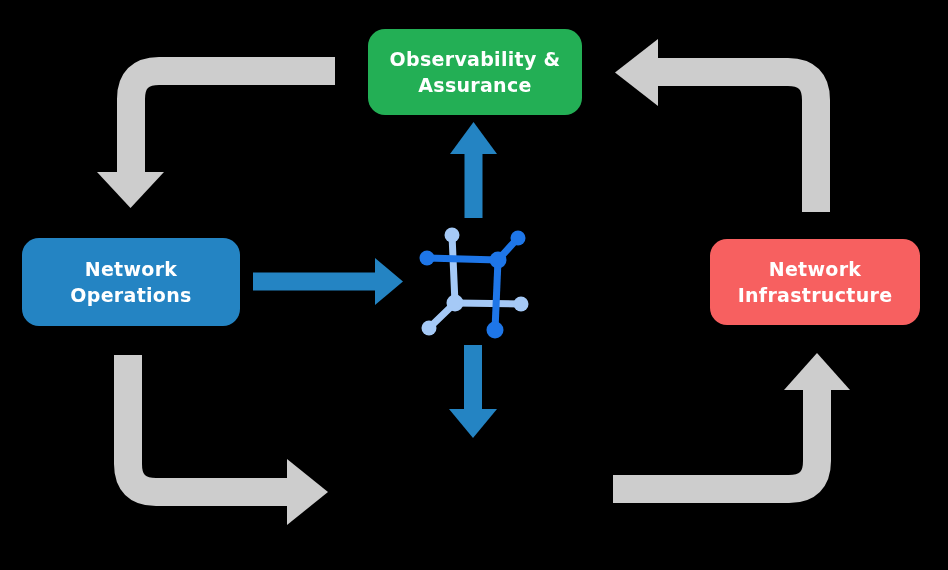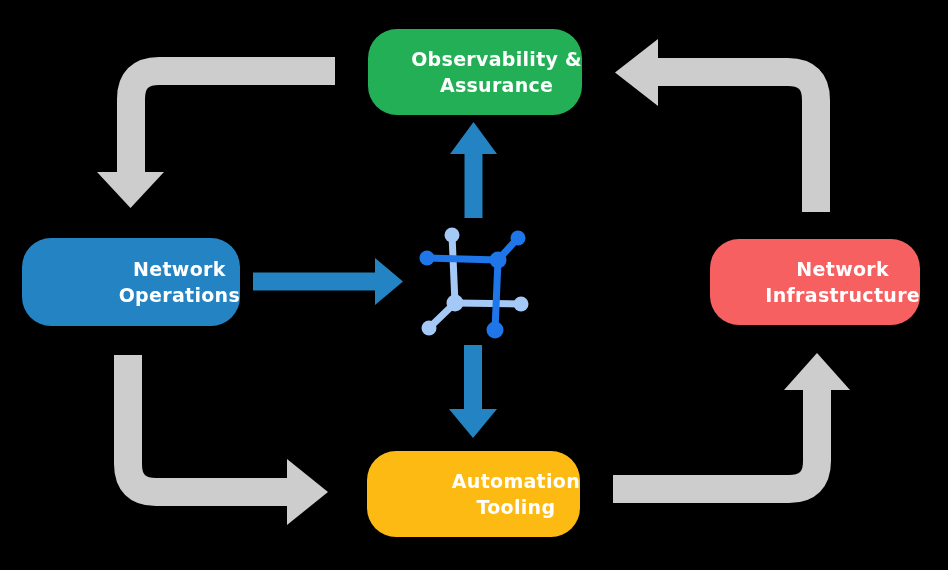--- a/index.html
+++ b/index.html
@@ -15,24 +15,24 @@
     overflow: hidden;
     font-family: "DejaVu Sans", "Liberation Sans", sans-serif;
   }
   .overlay {
     position: absolute;
     left: 0;
     top: 0;
   }
   .node {
     position: absolute;
-    border-radius: 29px;
+    border-radius: 17px;
     display: flex;
     align-items: center;
-    justify-content: flex-end;
+    justify-content: center;
     text-align: center;
   }
   .node-label {
     color: #fff;
     font-size: 19px;
     font-weight: 600;
     letter-spacing: 0.3px;
     line-height: 1.38;
     white-space: pre-line;
   }
@@ -113,18 +113,14 @@
   <div class="node" style="left: 22px; top: 238px; width: 218px; height: 88px; background-color: rgb(36, 132, 195);">
     <span class="node-label">Network
 Operations</span>
   </div>
 
   <div class="node" style="left: 710px; top: 239px; width: 210px; height: 86px; background-color: rgb(247, 96, 96);">
     <span class="node-label">Network
 Infrastructure</span>
   </div>
 
-  <div class="node" style="left: 367px; top: 451px; width: 213px; height: 86px; background-color: rgb(253, 186, 19);">
-    <span class="node-label">Automation
-Tooling</span>
-  </div>
 
 </div>
 
 </body></html>

